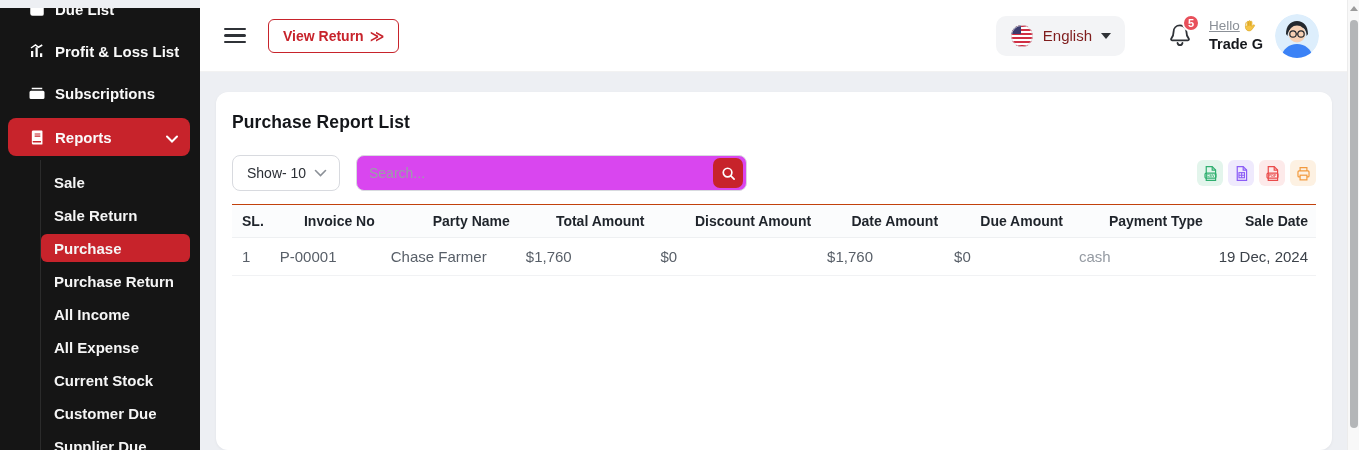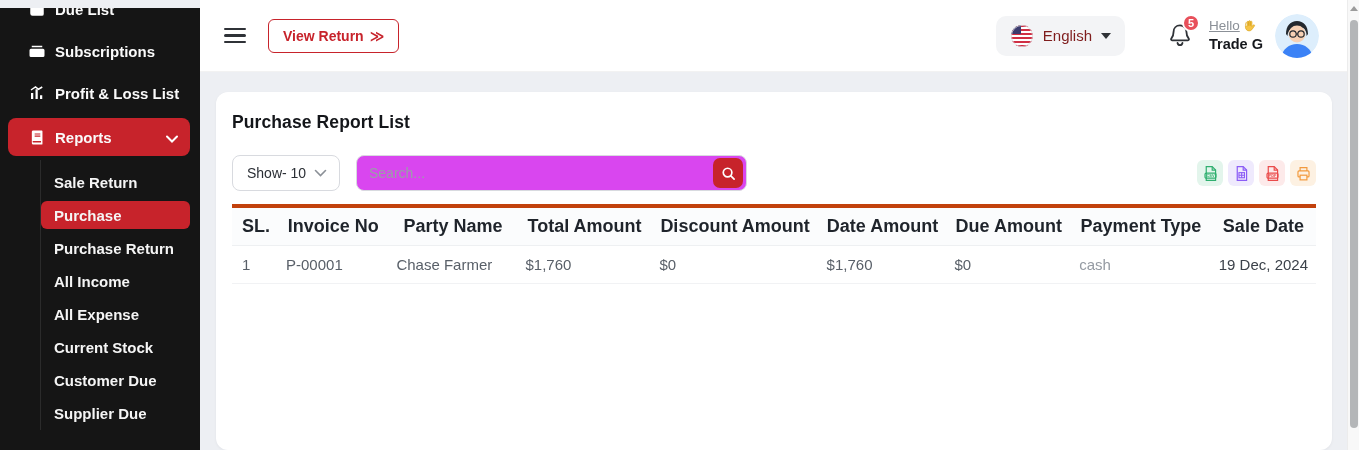--- a/index.html
+++ b/index.html
@@ -88,23 +88,23 @@
   .export-group { margin-left:auto; display:flex; gap:5px; }
   .exp-tile {
     width:26px; height:26px; border-radius:6px; display:flex; align-items:center;
     justify-content:center; cursor:pointer; border:none;
   }
   .exp-csv { background:#e3f5ec; } .exp-xls { background:#efeafd; }
   .exp-pdf { background:#fdeaea; } .exp-prn { background:#fdf1e2; }
   
   table { width:100%; border-collapse:collapse; margin-top:13px; }
   thead th {
-    text-align:center; font-size:18px; font-weight:700; color:#1f242b;
+    text-align:right; font-size:14px; font-weight:700; color:#1f242b;
     padding:8px 8px; background:#fbfcfd;
-    border-top:4px solid #c2410c; border-bottom:1px solid #eef0f2; white-space:nowrap;
+    border-top:1px solid #c2410c; border-bottom:1px solid #eef0f2; white-space:nowrap;
   }
   tbody td {
     font-size:15px; color:#585f68; padding:10px 8px; border-bottom:1px solid #f1f2f4; white-space:nowrap;
   }
   td.muted { color:#949aa2; }
   td.dark { color:#3c424a; }
   th:first-child, td:first-child { padding-left:10px; }
   
   .scrollbar {
     position:absolute; right:0; top:0; width:12px; height:450px;
@@ -125,49 +125,50 @@
       <span class="ic">
         <svg width="18" height="18" viewBox="0 0 24 24">
             <path d="M3 7a3 3 0 0 1 3-3h10a2 2 0 0 1 2 2v1h1.5A1.5 1.5 0 0 1 21 8.5v10A2.5 2.5 0 0 1 18.5 21H6a3 3 0 0 1-3-3V7z" fill="#fff"></path>
           </svg>
       </span>
       <span>Due List</span>
     </div>
     <div class="side-item">
       <span class="ic">
         <svg width="18" height="18" viewBox="0 0 24 24">
-            <path d="M4 9h16a2 2 0 0 1 2 2v7a2 2 0 0 1-2 2H4a2 2 0 0 1-2-2v-7a2 2 0 0 1 2-2zm1-4h14v2H5V5z" fill="#fff"></path>
-          </svg>
-      </span>
-      <span>Subscriptions</span>
+            <path d="M4 20V12h3v8H4zm6 0V7h3v13h-3zm6 0v-5h3v5h-3z" fill="#fff"></path>
+            <path d="M4 8l6-4 4 3 5-3" stroke="#fff" stroke-width="2" fill="none"></path>
+          </svg>
+      </span>
+      <span>Profit &amp; Loss List</span>
     </div>
     <div class="side-item">
       <span class="ic">
         <svg width="18" height="18" viewBox="0 0 24 24">
-            <path d="M4 20V12h3v8H4zm6 0V7h3v13h-3zm6 0v-5h3v5h-3z" fill="#fff"></path>
-            <path d="M4 8l6-4 4 3 5-3" stroke="#fff" stroke-width="2" fill="none"></path>
-          </svg>
-      </span>
-      <span>Profit &amp; Loss List</span>
+            <path d="M4 9h16a2 2 0 0 1 2 2v7a2 2 0 0 1-2 2H4a2 2 0 0 1-2-2v-7a2 2 0 0 1 2-2zm1-4h14v2H5V5z" fill="#fff"></path>
+          </svg>
+      </span>
+      <span>Subscriptions</span>
     </div>
     <div class="side-item pill">
       <span class="ic">
         <svg width="17" height="17" viewBox="0 0 24 24">
             <path d="M6 2h12a1 1 0 0 1 1 1v18a1 1 0 0 1-1 1H6a2 2 0 0 1-2-2V4a2 2 0 0 1 2-2zm0 15a1 1 0 0 0 0 2h11v-2H6z" fill="#fff"></path>
             <path d="M8 7h8M8 10h8" stroke="#c7232b" stroke-width="1.6"></path>
           </svg>
       </span>
       <span>Reports</span>
       <span class="chev">
         <svg width="12" height="8" viewBox="0 0 12 8">
             <path d="M1 1.5l5 5 5-5" stroke="#fff" stroke-width="2" fill="none" stroke-linecap="round"></path>
           </svg>
       </span>
     </div>
     <ul class="submenu">
+      <li>Sale</li>
       <li>Sale Return</li>
       <li class="active">Purchase</li>
       <li>Purchase Return</li>
       <li>All Income</li>
       <li>All Expense</li>
       <li>Current Stock</li>
       <li>Customer Due</li>
       <li>Supplier Due</li>
     </ul>
   </div>

